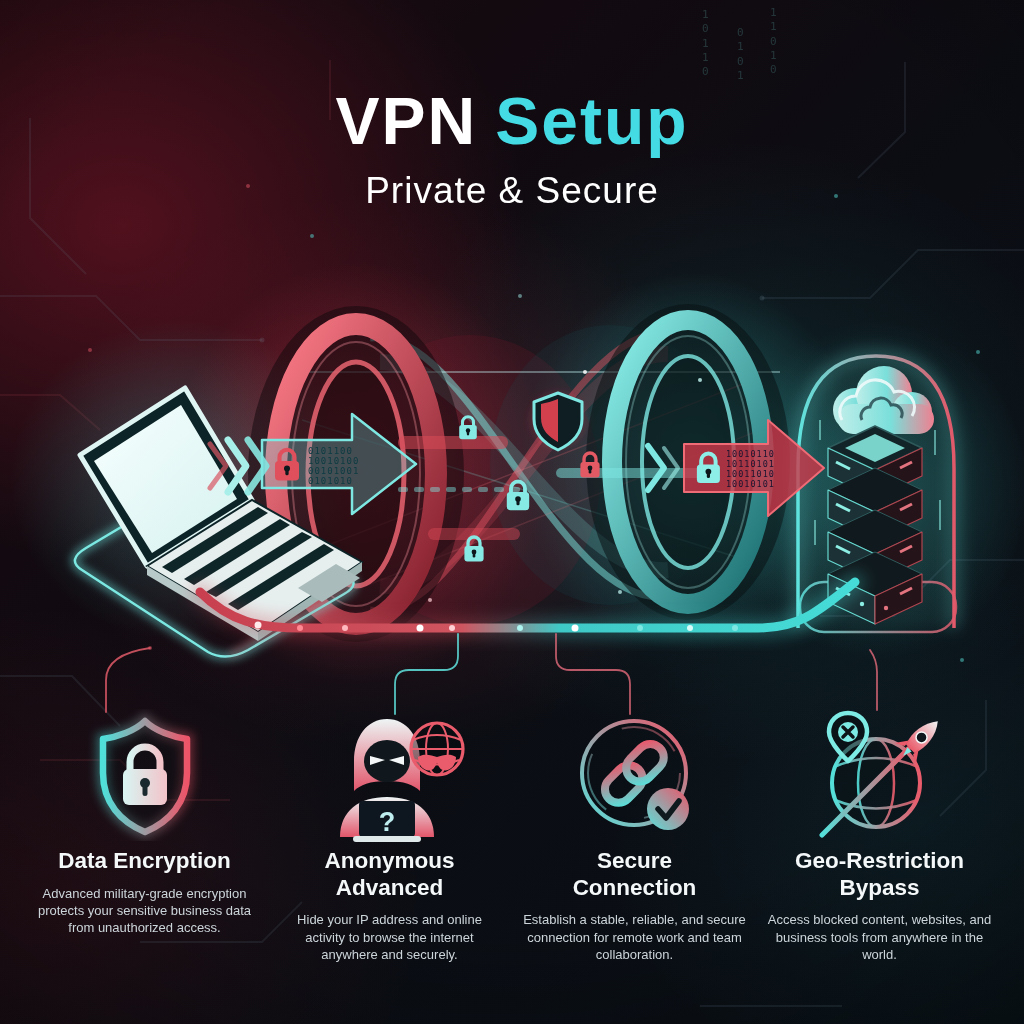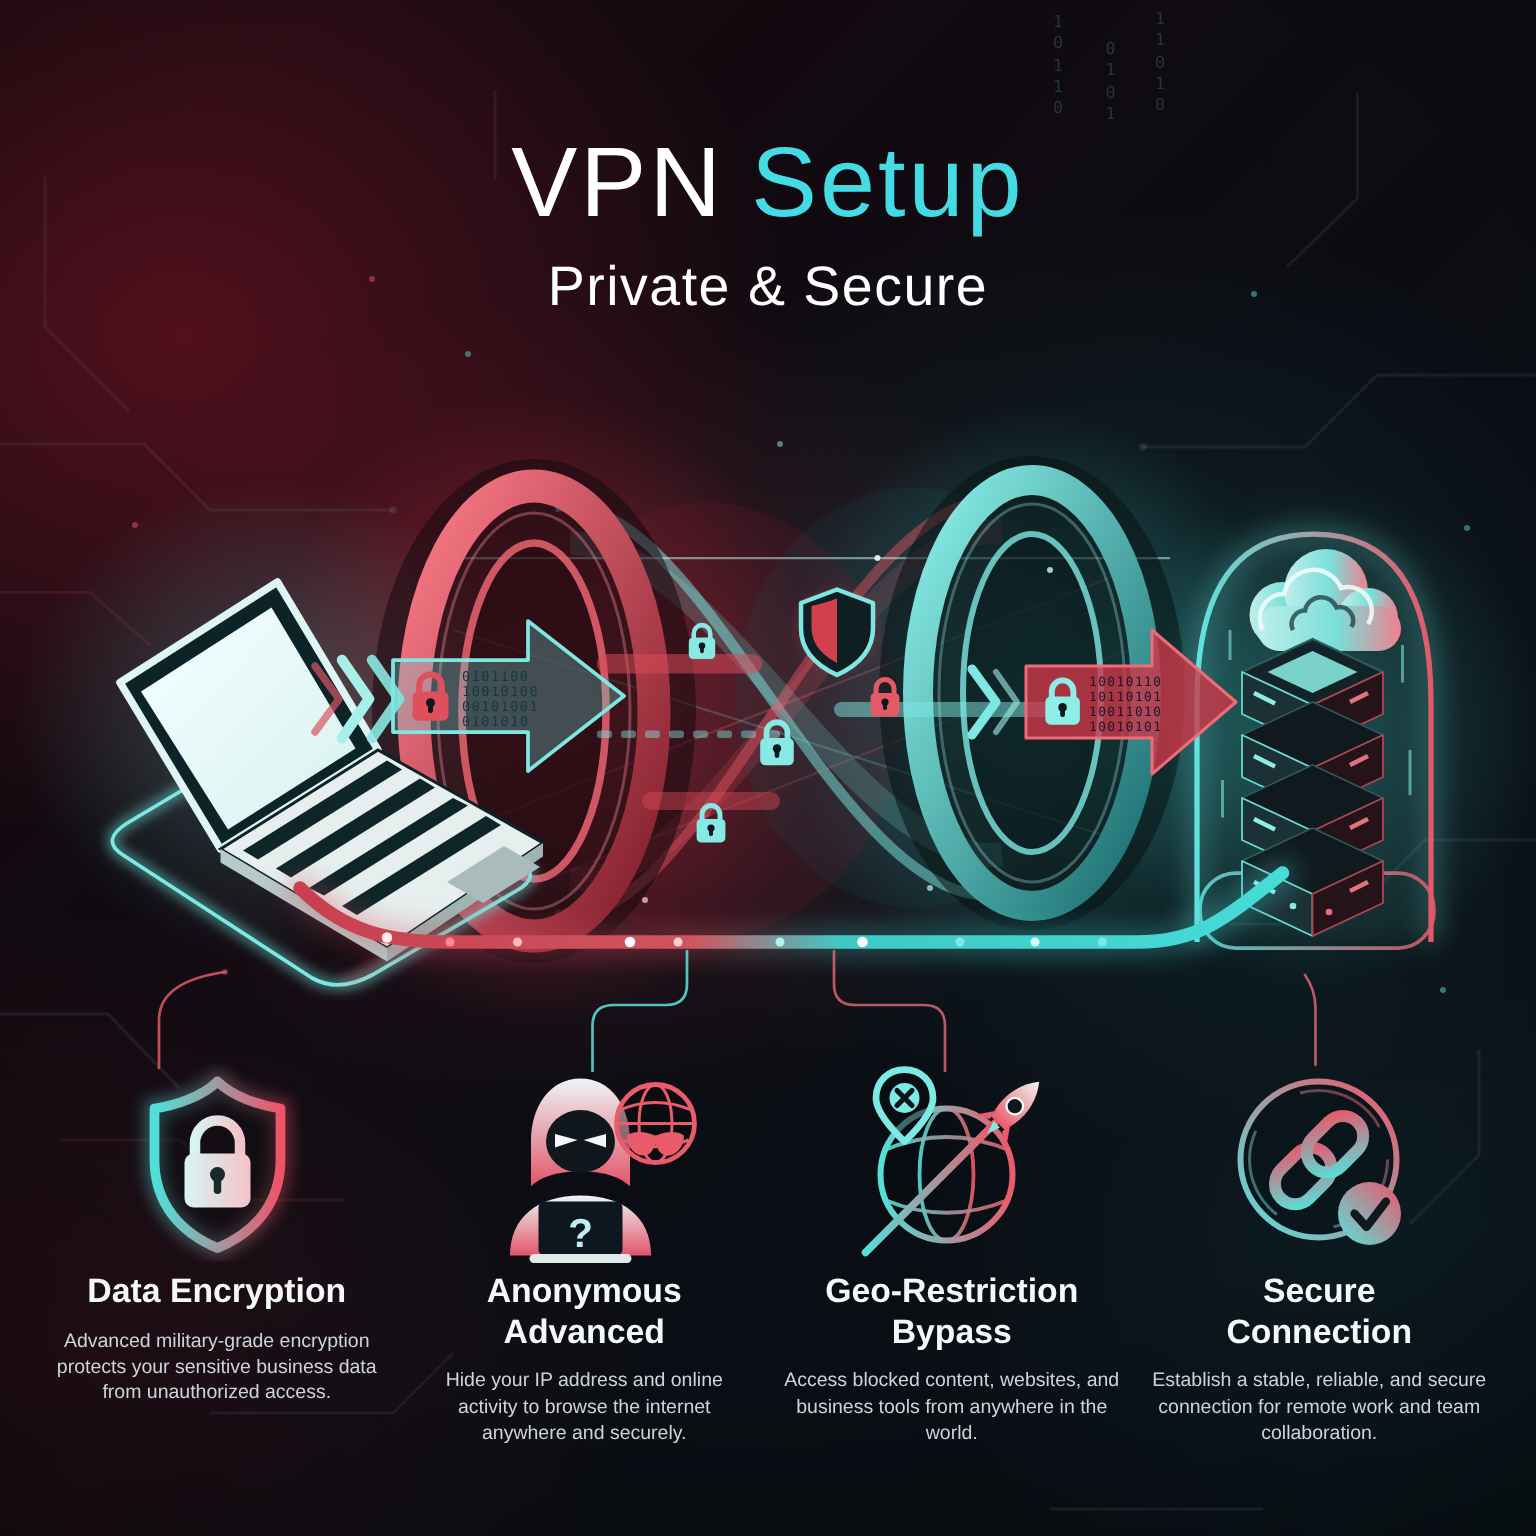--- a/index.html
+++ b/index.html
@@ -10,21 +10,21 @@
       radial-gradient(620px 520px at 12% 22%, rgba(130,22,40,.55), transparent 65%),
       radial-gradient(520px 430px at 38% 46%, rgba(190,45,65,.26), transparent 65%),
       radial-gradient(560px 480px at 72% 44%, rgba(35,170,165,.15), transparent 65%),
       radial-gradient(460px 400px at 90% 80%, rgba(35,140,150,.10), transparent 70%),
       radial-gradient(520px 420px at 6% 88%, rgba(150,30,45,.16), transparent 70%),
       linear-gradient(135deg,#1a0a10 0%,#120a10 28%,#0b0d13 55%,#091016 100%);
   }
   .vignette{position:absolute;inset:0;pointer-events:none;
     background:radial-gradient(90% 80% at 50% 42%, transparent 60%, rgba(0,0,0,.38) 100%);}
   .hdr{position:absolute;top:88px;left:0;right:0;text-align:center;z-index:5;}
-  .hdr h1{margin:0;font-size:66px;font-weight:400;letter-spacing:2px;line-height:1;}
+  .hdr h1{margin:0;font-size:66px;font-weight:700;letter-spacing:2px;line-height:1;}
   .hdr h1 .accent{color:#45dbe4;margin-left:18px;}
   .hdr h2{margin:16px 0 0;font-size:37px;font-weight:400;letter-spacing:1px;}
   .bin-col{position:absolute;font-family:"DejaVu Sans Mono",monospace;font-size:11px;
     line-height:1.3;color:rgba(120,225,220,.20);white-space:pre-line;text-align:center;z-index:1;}
   svg.bg,svg.diagram{position:absolute;inset:0;z-index:2;}
   svg.diagram{z-index:3;}
   .features{position:absolute;top:704px;left:22px;right:22px;display:flex;z-index:6;}
   .feature{flex:1;text-align:center;padding:0 6px;}
   .icon-box{height:142px;display:flex;align-items:center;justify-content:center;}
   .feature h3{margin:2px auto 0;font-size:22.5px;font-weight:700;line-height:1.18;
@@ -400,20 +400,45 @@
             <path d="M106,52 C112,48 119,50 125,52 C131,50 138,48 144,52 C144,61 137,67 131,65 C127,64 126,59 125,58 C124,59 123,64 119,65 C113,67 106,61 106,52 Z" fill="#ea5b6b"></path>
           </g>
         </svg>
       </div>
       <h3>Anonymous Advanced</h3>
       <p>Hide your IP address and online activity to browse the internet anywhere and securely.</p>
     </div>
 
     <div class="feature">
       <div class="icon-box">
+        <svg width="142" height="132" viewBox="0 0 142 132">
+          <defs>
+            <linearGradient id="g4" x1="0" y1="1" x2="1" y2="0">
+              <stop offset="0" stop-color="#56e2dc"></stop>
+                <stop offset="1" stop-color="#ee5468"></stop>
+            </linearGradient>
+          </defs>
+          <circle cx="70" cy="64" r="52" fill="rgba(10,18,22,.35)" stroke="url(#g4)" stroke-width="4"></circle>
+          <circle cx="70" cy="64" r="46" fill="none" stroke="url(#g4)" stroke-width="2" opacity=".5" stroke-dasharray="62 40"></circle>
+          <g transform="translate(70,64) rotate(-45)">
+            <rect x="-36" y="-13" width="42" height="27" rx="13.5" fill="none" stroke="url(#g4)" stroke-width="8"></rect>
+            <rect x="-6" y="-13" width="42" height="27" rx="13.5" fill="none" stroke="url(#g4)" stroke-width="8"></rect>
+          </g>
+          <g>
+            <circle cx="104" cy="100" r="21" fill="url(#g4)"></circle>
+            <path d="M94,100 L102,109 L115,92" fill="none" stroke="#0e1a1e" stroke-width="5.5" stroke-linecap="round" stroke-linejoin="round"></path>
+          </g>
+        </svg>
+      </div>
+      <h3>Secure Connection</h3>
+      <p>Establish a stable, reliable, and secure connection for remote work and team collaboration.</p>
+    </div>
+
+    <div class="feature">
+      <div class="icon-box">
         <svg width="152" height="136" viewBox="0 0 152 136">
           <defs>
             <linearGradient id="g3" x1="0" y1="0" x2="1" y2="0">
               <stop offset="0" stop-color="#53e0da"></stop>
                 <stop offset="1" stop-color="#ea5b6b"></stop>
             </linearGradient>
             <linearGradient id="g3r" x1="0" y1="0" x2="0" y2="1">
               <stop offset="0" stop-color="#f0f4f4"></stop>
                 <stop offset="1" stop-color="#ea5b6b"></stop>
             </linearGradient>
@@ -437,41 +462,16 @@
               <path d="M6,5 L15,18 L6,13 Z" fill="#ea5b6b"></path>
               <path d="M-3,12 L0,21 L3,12 Z" fill="#7deae4"></path>
             </g>
           </g>
         </svg>
       </div>
       <h3>Geo-Restriction Bypass</h3>
       <p>Access blocked content, websites, and business tools from anywhere in the world.</p>
     </div>
 
-    <div class="feature">
-      <div class="icon-box">
-        <svg width="142" height="132" viewBox="0 0 142 132">
-          <defs>
-            <linearGradient id="g4" x1="0" y1="1" x2="1" y2="0">
-              <stop offset="0" stop-color="#56e2dc"></stop>
-                <stop offset="1" stop-color="#ee5468"></stop>
-            </linearGradient>
-          </defs>
-          <circle cx="70" cy="64" r="52" fill="rgba(10,18,22,.35)" stroke="url(#g4)" stroke-width="4"></circle>
-          <circle cx="70" cy="64" r="46" fill="none" stroke="url(#g4)" stroke-width="2" opacity=".5" stroke-dasharray="62 40"></circle>
-          <g transform="translate(70,64) rotate(-45)">
-            <rect x="-36" y="-13" width="42" height="27" rx="13.5" fill="none" stroke="url(#g4)" stroke-width="8"></rect>
-            <rect x="-6" y="-13" width="42" height="27" rx="13.5" fill="none" stroke="url(#g4)" stroke-width="8"></rect>
-          </g>
-          <g>
-            <circle cx="104" cy="100" r="21" fill="url(#g4)"></circle>
-            <path d="M94,100 L102,109 L115,92" fill="none" stroke="#0e1a1e" stroke-width="5.5" stroke-linecap="round" stroke-linejoin="round"></path>
-          </g>
-        </svg>
-      </div>
-      <h3>Secure Connection</h3>
-      <p>Establish a stable, reliable, and secure connection for remote work and team collaboration.</p>
-    </div>
-
   </div>
 
   <div class="vignette"></div>
 </div>
 
 </body></html>

